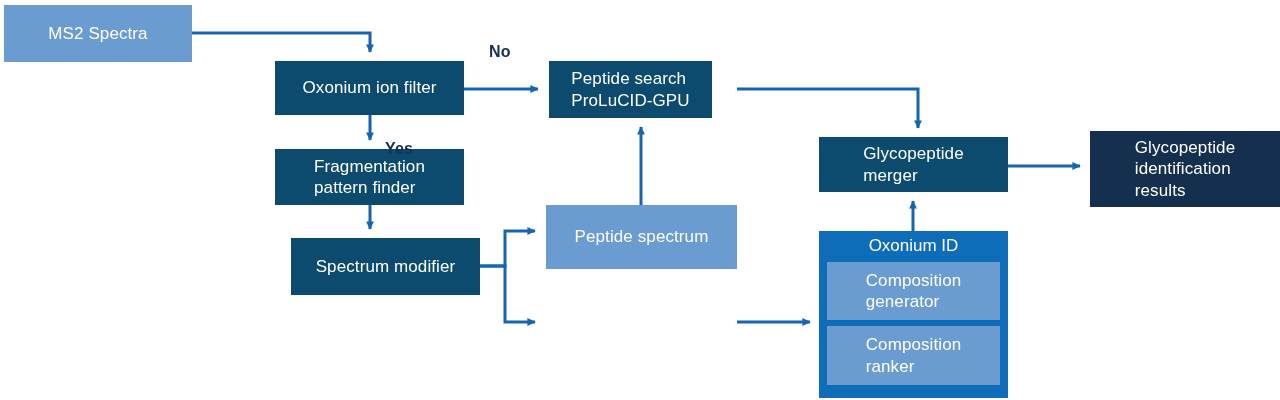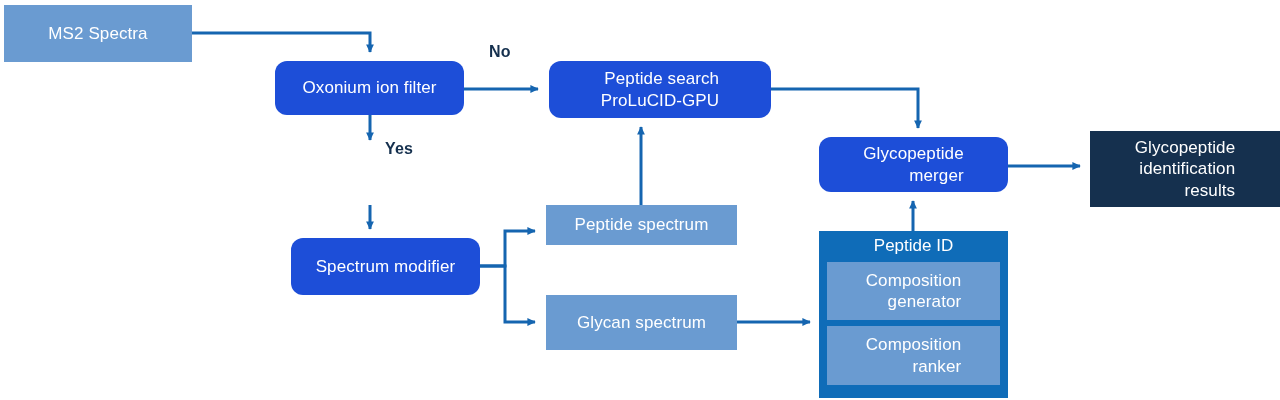--- a/index.html
+++ b/index.html
@@ -14,30 +14,30 @@
     background: #ffffff;
     font-family: "Liberation Sans", sans-serif;
     overflow: hidden;
   }
   .node {
     position: absolute;
     box-sizing: border-box;
     display: flex;
     align-items: center;
     justify-content: center;
-    text-align: right;
+    text-align: left;
     color: #ffffff;
     font-size: 17px;
     line-height: 1.25;
     letter-spacing: 0.1px;
     white-space: pre-line;
     padding: 20px 6px;
   }
   .node.light  { background: #6a9bd1; }
-  .node.dark   { background: #1d4ed8; border-radius: 12px; }
+  .node.dark   { background: #0c4a6e; }
   .node.navy   { background: #15304e; }
 
   .group-box {
     position: absolute;
     box-sizing: border-box;
     background: #0f6cb8;
   }
   .group-title {
     position: absolute;
     left: 0;
@@ -99,39 +99,40 @@
       <path d="M737,89 L918,89 L918,128" marker-end="url(#arrow)"></path>
 
       <path d="M1008,166 L1080,166" marker-end="url(#arrow)"></path>
     </g>
   </svg>
 
   <div class="node light" style="left:4px;  top:5px;   width:188px; height:57px;">MS2 Spectra</div>
 
   <div class="node dark" style="left:275px; top:61px;  width:189px; height:54px;">Oxonium ion filter</div>
 
-  <div class="node dark" style="left:549px; top:61px;  width:222px; height:57px;">Peptide search
+  <div class="node dark" style="left:549px; top:61px;  width:163px; height:57px;">Peptide search
 ProLuCID-GPU</div>
 
+  <div class="node dark" style="left:275px; top:149px; width:189px; height:56px;">Fragmentation
+pattern finder</div>
 
   <div class="node dark" style="left:291px; top:238px; width:189px; height:57px;">Spectrum modifier</div>
 
-  <div class="node light" style="left:546px; top:205px; width:191px; height:40px;">Peptide spectrum</div>
+  <div class="node light" style="left:546px; top:205px; width:191px; height:64px;">Peptide spectrum</div>
 
-  <div class="node light" style="left:546px; top:295px; width:191px; height:55px;">Glycan spectrum</div>
 
   <div class="node dark" style="left:819px; top:137px; width:189px; height:55px;">Glycopeptide
 merger</div>
 
   <div class="node navy" style="left:1090px; top:131px; width:190px; height:76px;">Glycopeptide
 identification
 results</div>
 
   <div class="group-box" style="left:819px; top:231px; width:189px; height:167px;">
-    <div class="group-title">Peptide ID</div>
+    <div class="group-title">Oxonium ID</div>
   </div>
   <div class="node light" style="left:827px; top:262px; width:173px; height:58px;">Composition
 generator</div>
   <div class="node light" style="left:827px; top:326px; width:173px; height:59px;">Composition
 ranker</div>
 
   <div class="edge-label" style="left:489px; top:43px;">No</div>
   <div class="edge-label" style="left:385px; top:140px;">Yes</div>
 
 </div>

